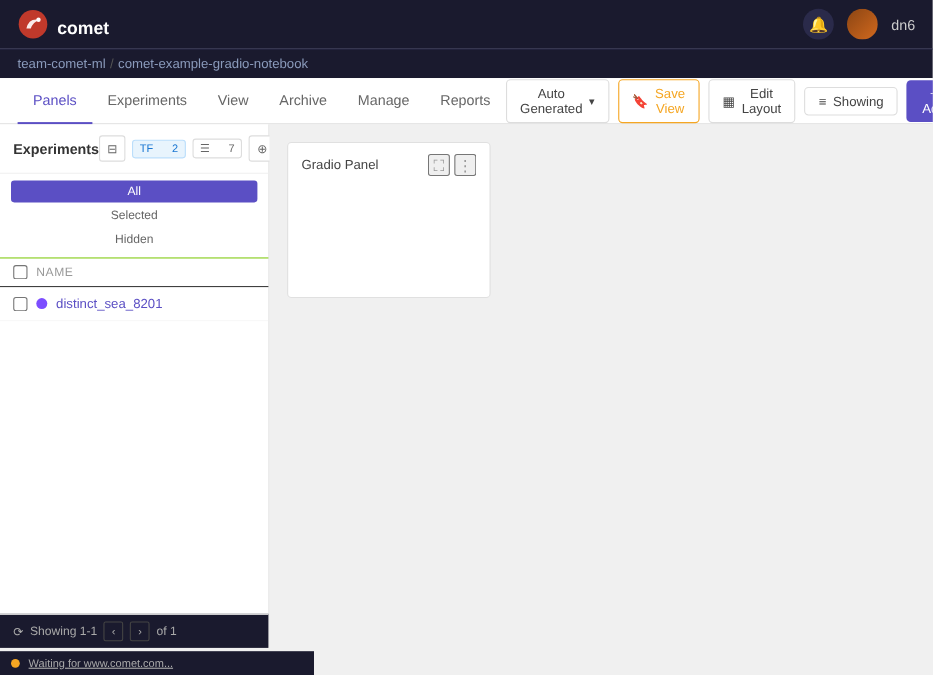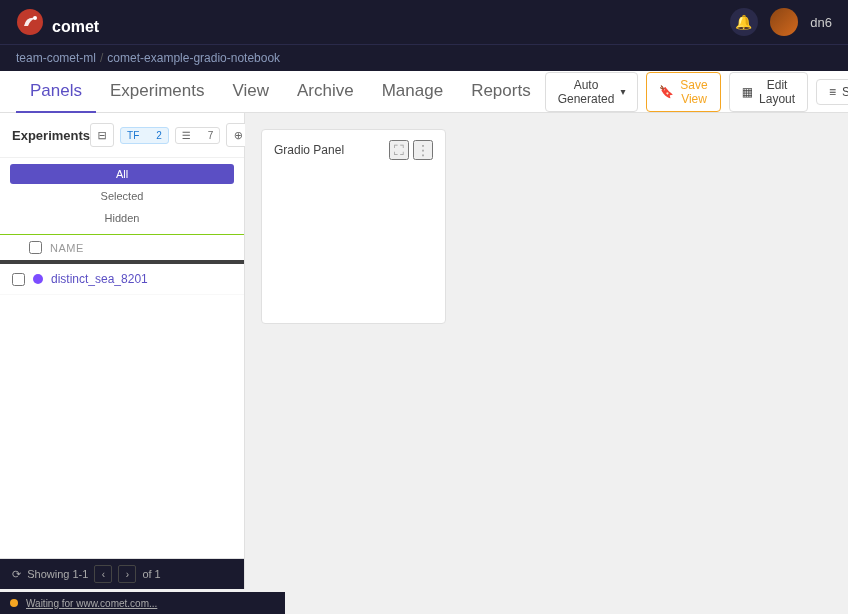--- a/index.html
+++ b/index.html
@@ -99,21 +99,21 @@
       padding: 0 16px;
       border-bottom: 1px solid #e0e0e0;
       height: 42px;
       gap: 0;
     }
     .tab-item {
       padding: 0 14px;
       height: 42px;
       display: flex;
       align-items: center;
-      font-size: 17px;
+      font-size: 13px;
       color: #666;
       cursor: pointer;
       border-bottom: 2px solid transparent;
       white-space: nowrap;
     }
     .tab-item.active {
       color: #5b4fc4;
       border-bottom: 2px solid #5b4fc4;
       font-weight: 500;
     }
@@ -272,26 +272,26 @@
     }
 
     
     .exp-list {
       flex: 1;
       overflow-y: auto;
     }
     .exp-list-header {
       display: flex;
       align-items: center;
-      padding: 6px 29px;
+      padding: 6px 12px;
       font-size: 11px;
       color: #999;
       text-transform: uppercase;
       letter-spacing: 0.5px;
-      border-bottom: 4px solid #404040;
+      border-bottom: 1px solid #404040;
     }
     .exp-list-header input[type="checkbox"] {
       margin-right: 8px;
     }
     .exp-row {
       display: flex;
       align-items: center;
       padding: 8px 12px;
       border-bottom: 1px solid #f8f8f8;
       gap: 8px;
@@ -347,21 +347,21 @@
       flex: 1;
       padding: 16px;
       overflow: auto;
       background: #f0f0f0;
     }
     .panel-card {
       background: white;
       border-radius: 4px;
       border: 1px solid #e0e0e0;
       width: 185px;
-      height: 195px;
+      height: 142px;
       display: flex;
       flex-direction: column;
     }
     .panel-card-header {
       display: flex;
       align-items: center;
       justify-content: space-between;
       padding: 10px 12px;
     }
     .panel-card-title {

